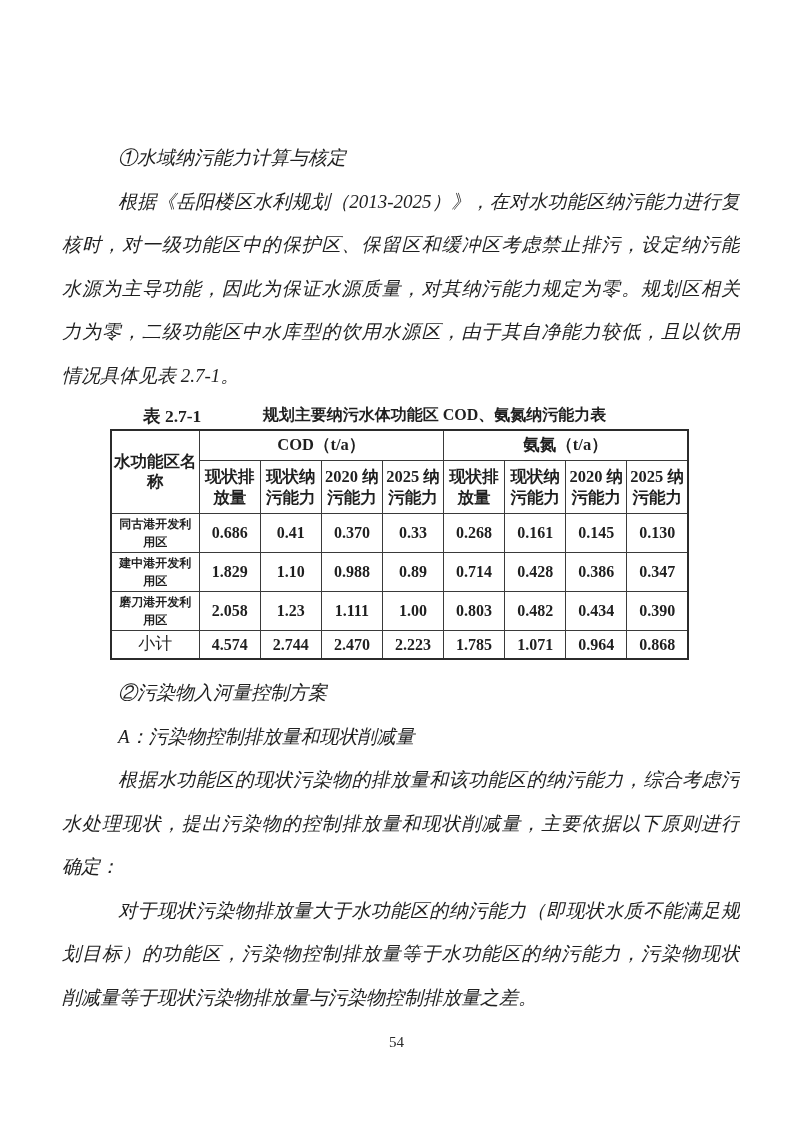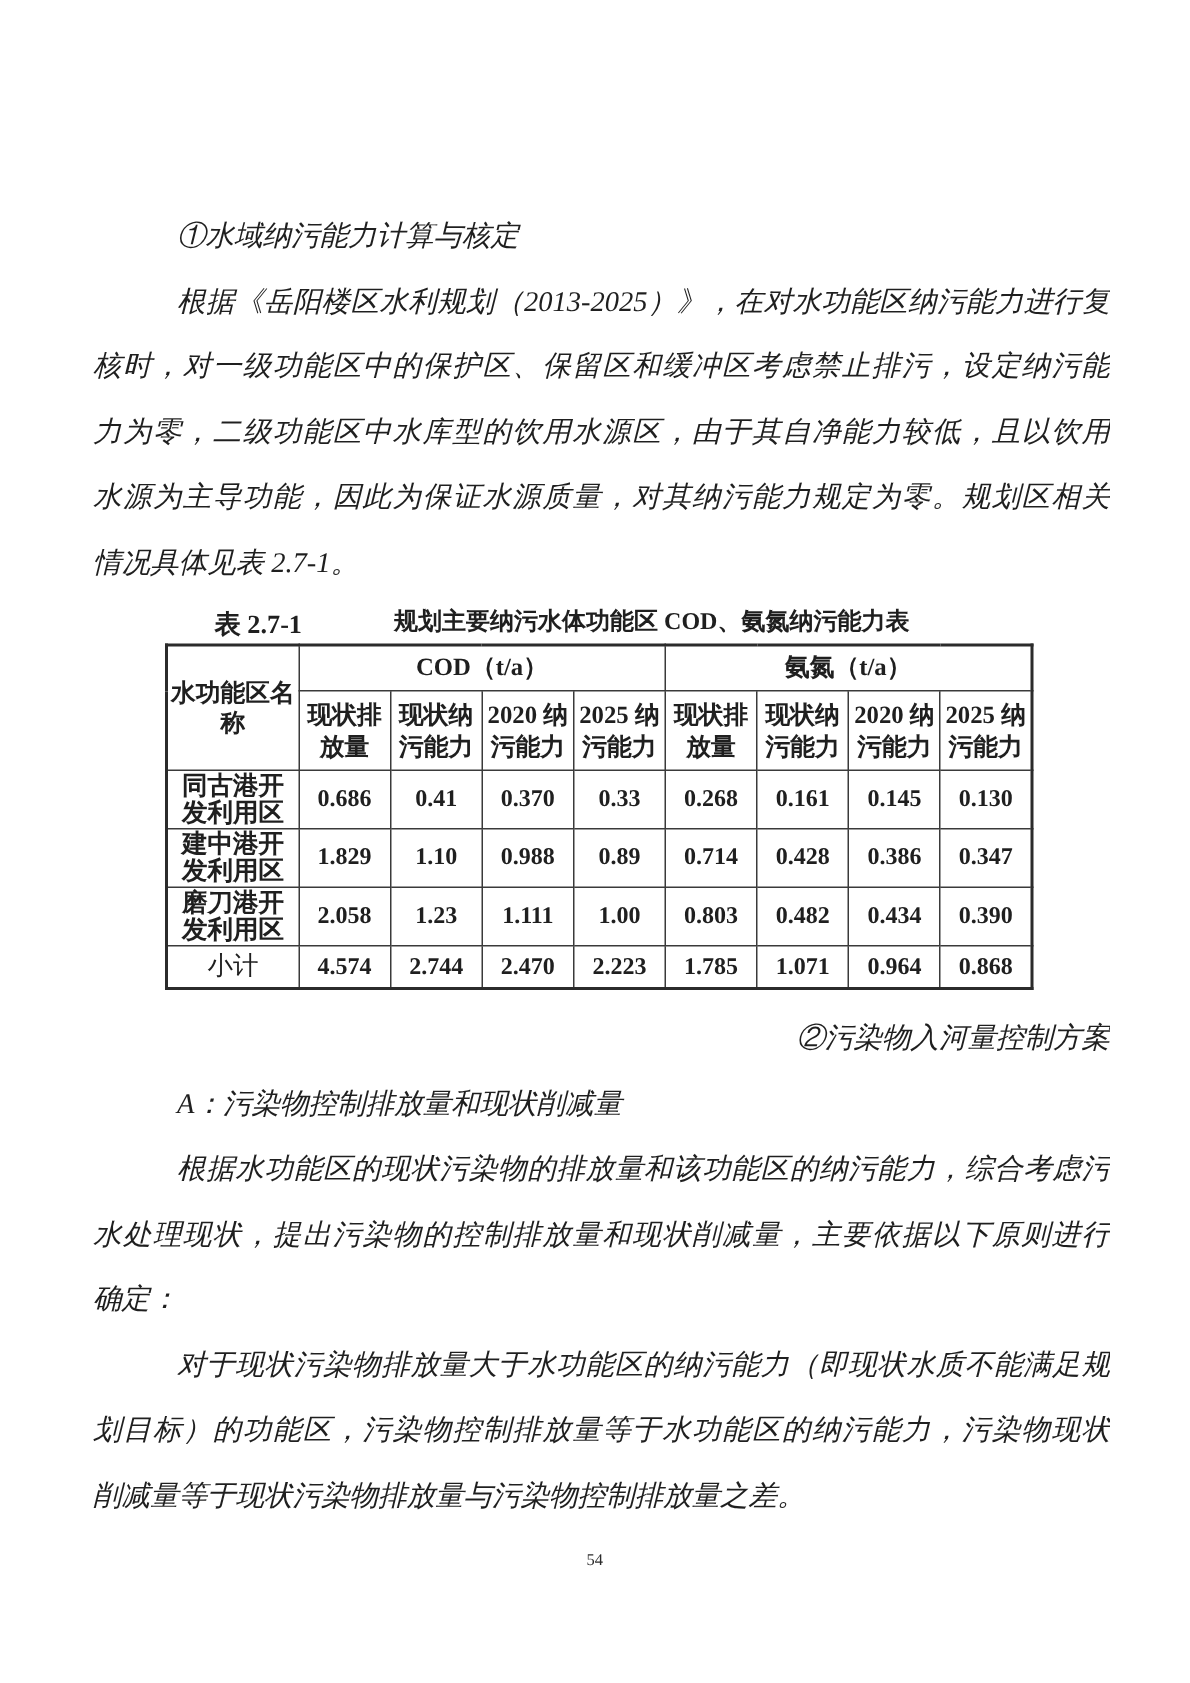--- a/index.html
+++ b/index.html
@@ -60,42 +60,42 @@
     padding:1px 2px;
     line-height:1.22;
     overflow:hidden;
   }
   col.c-name{width:88px;}
   col.c-data{width:61px;}
   tr.grp td{height:27px;font-weight:bold;font-size:16.5px;}
   tr.sub td{height:50px;font-weight:bold;font-size:16.5px;line-height:21px;margin-top:16px;}
   td.corner{font-weight:bold;font-size:17px;line-height:22px;}
   tr.datarow td{height:35px;font-weight:bold;font-size:16px;}
-  tr.datarow td.rname{font-size:17px;line-height:18px;margin-top:40px;}
+  tr.datarow td.rname{font-size:12px;line-height:18px;margin-top:40px;}
   tr.subtotal td{height:25px;font-weight:bold;font-size:16px;}
   tr.subtotal td.rname{font-weight:normal;font-size:17px;}
 
   .pageno{
     position:absolute;
     top:1034px;left:0;width:100%;
     text-align:center;
-    font-size:11px;color:#2a2a2a;
+    font-size:15px;color:#2a2a2a;
   }
 </style>
 </head>
 <body>
 
 <div class="page">
   <div class="content">
 
     <p class="line indent">①水域纳污能力计算与核定</p>
     <p class="line indent flush">根据《岳阳楼区水利规划（2013-2025）》，在对水功能区纳污能力进行复</p>
     <p class="line flush">核时，对一级功能区中的保护区、保留区和缓冲区考虑禁止排污，设定纳污能</p>
+    <p class="line flush">水源为主导功能，因此为保证水源质量，对其纳污能力规定为零。规划区相关</p>
     <p class="line flush">力为零，二级功能区中水库型的饮用水源区，由于其自净能力较低，且以饮用</p>
-    <p class="line flush">水源为主导功能，因此为保证水源质量，对其纳污能力规定为零。规划区相关</p>
     <p class="line">情况具体见表 2.7-1。</p>
 
     <div class="caption">
       <span class="cap-label">表 2.7-1</span>
       <span class="cap-title">规划主要纳污水体功能区 COD、氨氮纳污能力表</span>
     </div>
 
     <table class="nwtable">
       <colgroup>
         <col class="c-name">
@@ -164,21 +164,21 @@
           <td>2.470</td>
           <td>2.223</td>
           <td>1.785</td>
           <td>1.071</td>
           <td>0.964</td>
           <td>0.868</td>
         </tr>
       </tbody>
     </table>
 
-    <p class="line indent" style="margin-top:11px;text-align:right;">②污染物入河量控制方案</p>
+    <p class="line indent" style="margin-top:11px;">②污染物入河量控制方案</p>
     <p class="line indent">A：污染物控制排放量和现状削减量</p>
     <p class="line indent flush">根据水功能区的现状污染物的排放量和该功能区的纳污能力，综合考虑污</p>
     <p class="line flush">水处理现状，提出污染物的控制排放量和现状削减量，主要依据以下原则进行</p>
     <p class="line">确定：</p>
     <p class="line indent flush">对于现状污染物排放量大于水功能区的纳污能力（即现状水质不能满足规</p>
     <p class="line flush">划目标）的功能区，污染物控制排放量等于水功能区的纳污能力，污染物现状</p>
     <p class="line">削减量等于现状污染物排放量与污染物控制排放量之差。</p>
 
   </div>
 

